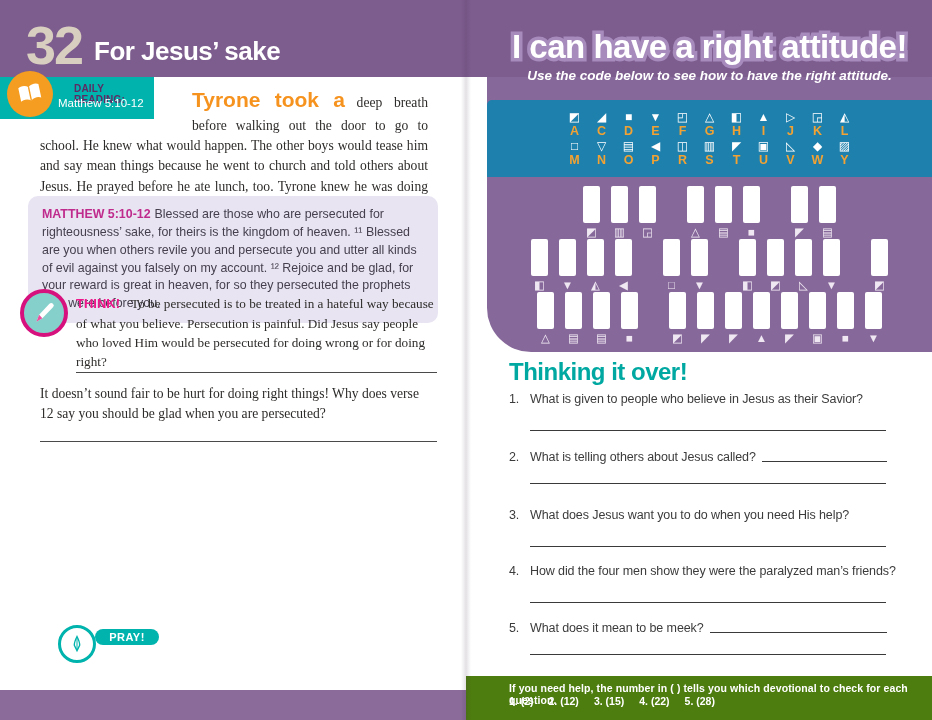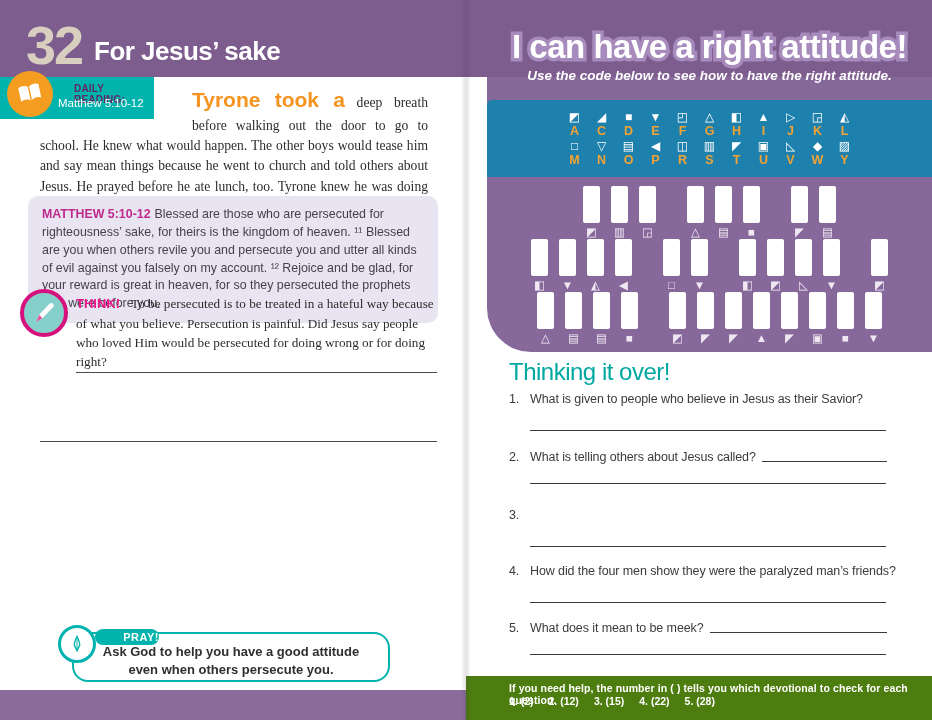--- a/index.html
+++ b/index.html
@@ -46,21 +46,21 @@
   .para{position:absolute;font-family:"Liberation Serif",serif;color:#2e2c2a;line-height:1.5;}
   .p2{left:40px;top:384px;width:392px;font-size:13.6px;}
   .p3{left:40px;top:455px;width:392px;font-size:13.6px;}
 
   
   .pray-box{position:absolute;left:72px;top:632px;width:318px;height:50px;background:#ffffff;
             border:2.5px solid #00b3ad;border-radius:16px;display:flex;flex-direction:column;
             justify-content:center;align-items:center;padding-top:8px;box-sizing:border-box;}
   .pray-line{font-size:13px;font-weight:bold;color:#2f2f2f;line-height:1.35;}
   .pray-pill{position:absolute;left:95px;top:629px;width:64px;height:16px;background:#00b3ad;
-             border-radius:9px;color:#ffffff;font-size:11px;font-weight:bold;text-align:right;
+             border-radius:9px;color:#ffffff;font-size:11px;font-weight:bold;text-align:center;
              line-height:16px;letter-spacing:0.5px;}
   .pray-circle{position:absolute;left:58px;top:625px;width:32px;height:32px;border-radius:50%;
                background:#ffffff;border:3px solid #00b3ad;display:flex;align-items:center;justify-content:center;}
 
   .lp-bottom-strip{position:absolute;left:0;top:690px;width:466px;height:30px;background:#8a6b99;}
 
   
   .rp-panel{position:absolute;left:487px;top:77px;width:445px;height:275px;background:#87689a;
             border-bottom-left-radius:44px;}
   .rp-title-wrap{position:absolute;left:487px;top:28px;width:445px;text-align:center;}
@@ -79,21 +79,21 @@
   .key-symbol{font-size:12px;line-height:14px;color:#ffffff;}
   .key-letter{font-size:12.5px;line-height:15px;font-weight:bold;color:#f2a232;}
 
   .puzzle{position:absolute;left:487px;top:186px;width:445px;}
   .puzzle-row{display:flex;justify-content:center;gap:30px;height:53px;}
   .puzzle-word{display:flex;gap:10px;}
   .puzzle-cell{display:flex;flex-direction:column;align-items:center;width:18px;}
   .puzzle-box{width:17px;height:37px;background:#ffffff;border-radius:2px;}
   .puzzle-symbol{font-size:11.5px;color:#efe8f3;line-height:13px;margin-top:3px;}
 
-  .tio-heading{position:absolute;left:509px;top:358px;font-size:24px;font-weight:normal;
+  .tio-heading{position:absolute;left:509px;top:358px;font-size:24px;font-weight:bold;
                color:#00a8a2;letter-spacing:-0.5px;}
   .questions{position:absolute;left:509px;top:392px;width:378px;height:280px;}
   .q-block{position:absolute;left:0;width:378px;font-size:12.5px;color:#3b3b3b;letter-spacing:-0.1px;}
   .q-block:nth-child(1){top:0px;}
   .q-block:nth-child(2){top:58px;}
   .q-block:nth-child(3){top:116px;}
   .q-block:nth-child(4){top:172px;}
   .q-block:nth-child(5){top:229px;}
   .q-text{display:flex;white-space:nowrap;}
   .q-num{width:21px;flex:0 0 21px;}
@@ -142,26 +142,23 @@
     <svg width="26" height="26" viewBox="0 0 24 24">
       <path d="M5 20 L7.5 13.5 L17 3.5 A2.3 2.3 0 0 1 20.3 6.8 L10.5 16.8 Z" fill="#ffffff"></path>
       <path d="M5 20 L7.5 13.5 L10.5 16.8 Z" fill="#e9519e"></path>
     </svg>
   </div>
   <div class="think">
     <span class="think-label">THINK!</span><span>To be persecuted is to be treated in a hateful way because of what you believe. Persecution is painful. Did Jesus say people who loved Him would be persecuted for doing wrong or for doing right?</span>
   </div>
 
   <div class="ans-line line1"></div>
+  <div class="para p2">It doesn’t sound fair to be hurt for doing right things! Why does verse 12 say you should be glad when you are persecuted?</div>
   <div class="ans-line line2"></div>
 
-  <div class="pray-box">
-    <div class="pray-line">Ask God to help you have a good attitude</div>
-    <div class="pray-line">even when others persecute you.</div>
-  </div>
   <div class="pray-circle">
     <svg width="20" height="20" viewBox="0 0 24 24">
       <path d="M12 3 C10 7 8.6 10 8.8 13.5 L12 20 L15.2 13.5 C15.4 10 14 7 12 3 Z" fill="none" stroke="#00b3ad" stroke-width="1.6"></path>
       <line x1="12" y1="5" x2="12" y2="18" stroke="#00b3ad" stroke-width="1.2"></line>
     </svg>
   </div>
   <div class="pray-pill">PRAY!</div>
 
   <div class="lp-bottom-strip"></div>
 
@@ -434,20 +431,21 @@
         <div class="q-text">
           <span class="q-num">2.</span>
           <span>What is telling others about Jesus called?</span>
           <span class="q-inline-line"></span>
         </div>
         <div class="q-line lo33"></div>
       </div>
       <div class="q-block">
         <div class="q-text">
           <span class="q-num">3.</span>
+          <span>What does Jesus want you to do when you need His help?</span>
         </div>
         <div class="q-line lo38"></div>
       </div>
       <div class="q-block">
         <div class="q-text">
           <span class="q-num">4.</span>
           <span>How did the four men show they were the paralyzed man’s friends?</span>
         </div>
         <div class="q-line lo38"></div>
       </div>

